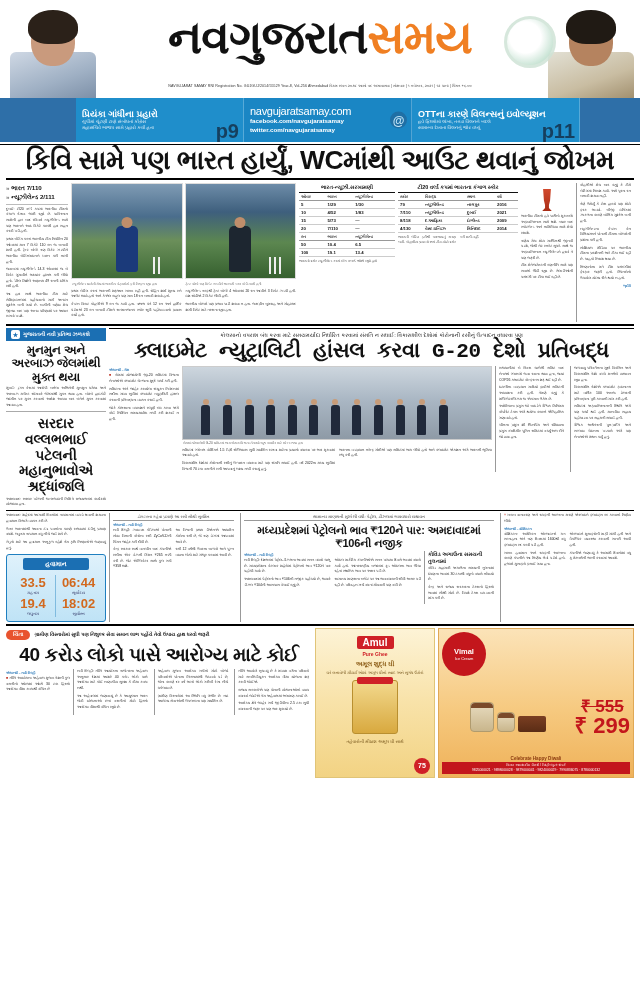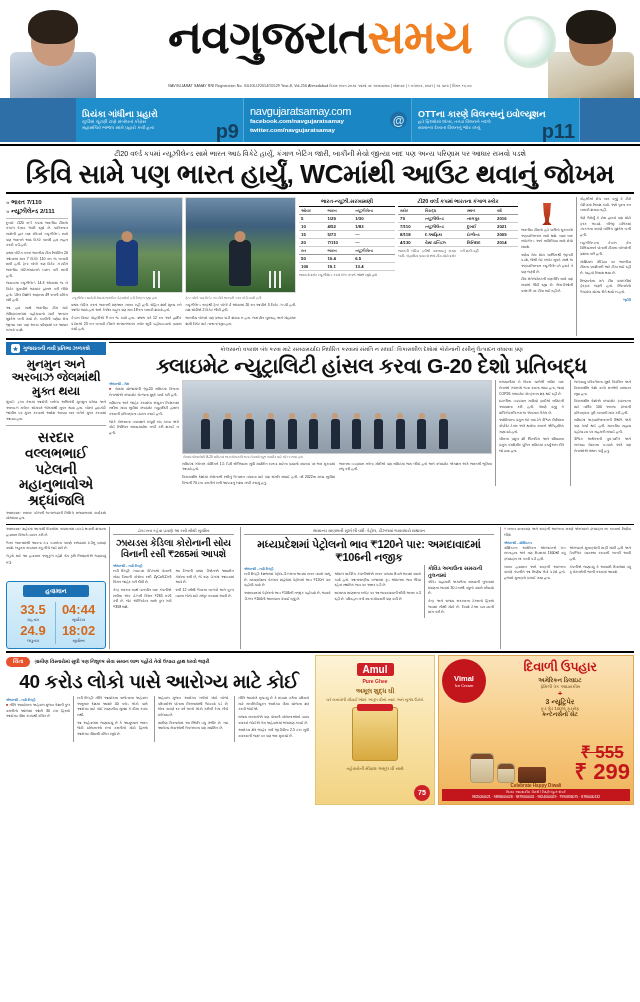--- a/index.html
+++ b/index.html
@@ -168,21 +168,21 @@
   }
   .box-head.sm { font-size:14px; }
 
   
   .g20-kicker {
     font-size:5.6px; text-align:center; padding:3px 6px 1px;
     border-top:1.5px solid #000; color:#111;
   }
   .g20-head {
     text-align:center; font-size:21px; font-weight:700;
-    letter-spacing:-.4px; padding:1px 4px 3px; line-height:1.08;
+    letter-spacing:-.4px; padding:1px 4px 3px; line-height:1.08;font-family:Liberation Mono, monospace;
   }
   .g20-photo {
     height:74px; position:relative; overflow:hidden; border:1px solid #ccc;
     background:linear-gradient(180deg,#cdd6de 0%,#aab7c4 45%,#8e9aa6 100%);
   }
   .g20-person {
     position:absolute; bottom:4px; width:9px; height:30px;
     background:#20293a; border-radius:3px 3px 1px 1px;
   }
   .g20-person:after {
@@ -296,21 +296,20 @@
     <div class="promo-cell">
       <div class="promo-head">OTTના કારણે વિલન્સનું ઇવોલ્યૂશન</div>
       <div class="promo-sub">હવે ફિલ્મોમાં લાંબા, તગડા વિલનને બદલે</div>
       <div class="promo-sub">સામાન્ય દેખાતા વિલનનું જોર વધ્યું</div>
       <div class="pnum">p11</div>
     </div>
     <div class="promo-pad r"></div>
   </div>
 
   <div style="border-top:1.5px solid #000;margin-top:2px;"></div>
-  <div class="kicker-bar">ટી20 વર્લ્ડ કપમાં ન્યૂઝીલેન્ડ સામે ભારત આઠ વિકેટે હાર્યું, કંગાળ બેટિંગ જારી, બાકીની મેચો જીત્યા બાદ પણ અન્ય પરિણામ પર આધાર રાખવો પડશે</div>
   <div class="lead-headline">કિવિ સામે પણ ભારત હાર્યું, WCમાંથી આઉટ થવાનું જોખમ</div>
   <div class="rule-thick"></div>
 
   <div class="sports">
 
     <div class="sp-col-narrow">
       <div class="sp-score">
         <div><span class="ar">»</span> <span>ભારત 7/110</span></div>
         <div><span class="ar">»</span> <span>ન્યૂઝીલેન્ડ 2/111</span></div>
       </div>
@@ -546,46 +545,45 @@
 
   <div style="display:flex;gap:3px;padding:0 6px;">
 
     <div style="width:100px;">
       <div class="body-col">
         <p>અમદાવાદ: શહેરમાં આગામી દિવસોમાં તાપમાનમાં ઘટાડો થવાની શક્યતા હવામાન વિભાગે વ્યક્ત કરી છે.</p>
         <p>ઉત્તર ભારતમાંથી આવતા ઠંડા પવનોના કારણે રાજ્યમાં ઠંડીનું પ્રમાણ વધશે. લઘુત્તમ તાપમાન વધુ નીચે જઈ શકે છે.</p>
         <p>ખેડૂતો માટે આ હવામાન અનુકૂળ રહેશે તેમ કૃષિ નિષ્ણાતોએ જણાવ્યું હતું.</p>
       </div>
 
-      <div class="weather" style="margin-top:16px;">
+      <div class="weather" style="margin-top:3px;">
         <div class="weather-title">હવામાન</div>
         <div class="weather-grid">
           <div class="w-cell">
             <div class="w-val">33.5</div>
             <div class="w-lab">મહત્તમ</div>
           </div>
           <div class="w-cell">
-            <div class="w-val">04:44</div>
+            <div class="w-val">06:44</div>
             <div class="w-lab">સૂર્યોદય</div>
           </div>
           <div class="w-cell">
-            <div class="w-val">24.9</div>
+            <div class="w-val">19.4</div>
             <div class="w-lab">લઘુત્તમ</div>
           </div>
           <div class="w-cell">
             <div class="w-val">18:02</div>
             <div class="w-lab">સૂર્યાસ્ત</div>
           </div>
         </div>
       </div>
     </div>
 
     <div style="width:128px;" class="col-box">
       <div style="font-size:4px;text-align:center;color:#333;padding:1px 0;border-bottom:.5px solid #999;">ડોકટરના કહેવા પ્રમાણે આ રસી સૌથી સુરક્ષિત</div>
-      <div class="box-head">ઝાયડસ કેડિલા કોરોનાની સોય વિનાની રસી ₹265માં આપશે</div>
       <div class="byline">એજન્સી - નવી દિલ્હી</div>
       <div class="body-col" style="columns:2;column-gap:4px;">
         <p>નવી દિલ્હી: ઝાયડસ કેડિલાએ પોતાની સોય વિનાની કોરોના રસી ZyCoV-Dની કિંમત જાહેર કરી દીધી છે.</p>
         <p>કેન્દ્ર સરકાર સાથે વાતચીત બાદ કંપનીએ રસીના એક ડોઝની કિંમત ₹265 નક્કી કરી છે. જેટ એપ્લિકેટર સાથે કુલ ખર્ચ ₹358 થશે.</p>
         <p>આ વિશ્વની પ્રથમ ડીએનએ આધારિત કોરોના રસી છે, જે ત્રણ ડોઝમાં આપવામાં આવે છે.</p>
         <p>રસી 12 વર્ષથી ઉપરના બાળકો અને પુખ્ત વયના લોકો માટે મંજૂર કરવામાં આવી છે.</p>
       </div>
     </div>
 
     <div style="flex:1;" class="col-box">
@@ -672,32 +670,23 @@
       <div style="font-size:4.4px;text-align:center;color:#6b4a10;">તહેવારોની મીઠાશ અમૂલ ઘી સાથે</div>
       <div style="position:absolute;right:4px;bottom:3px;width:16px;height:16px;border-radius:50%;background:#cf2027;color:#fff;font-size:7px;font-weight:700;display:flex;align-items:center;justify-content:center;">75</div>
     </div>
 
     <div class="ad-vimal" style="width:196px;height:150px;padding:3px;display:flex;flex-direction:column;">
       <div style="display:flex;align-items:flex-start;gap:4px;">
         <div class="vimal-badge">
           <span>Vimal</span>
           <span style="font-size:4px;font-weight:400;">Ice Cream</span>
         </div>
-        <div style="flex:1;text-align:center;">
-          <div style="font-size:13px;font-weight:700;color:#c3161c;letter-spacing:-.4px;">દિવાળી ઉપહાર</div>
-          <div style="font-size:6px;font-weight:700;color:#5a3a10;margin-top:2px;">અમેરિકન ડિલાઇટ</div>
-          <div style="font-size:4.4px;color:#5a3a10;">ફેમિલી પેક આઇસક્રીમ</div>
-          <div style="font-size:8px;font-weight:700;color:#c3161c;">+</div>
-          <div style="font-size:7px;font-weight:700;color:#5a3a10;">3 ન્યૂટ્રિપેર</div>
-          <div style="font-size:4.4px;color:#5a3a10;">ફૂડ ગ્રેડ 100% ફૂડસેફ</div>
-          <div style="font-size:6px;font-weight:700;color:#5a3a10;">કન્ટેનર્સનો સેટ</div>
-        </div>
-      </div>
-
-      <div style="display:flex;align-items:flex-end;flex:1;margin-top:2px;">
+      </div>
+
+      <div style="display:flex;align-items:center;flex:1;margin-top:2px;">
         <div style="flex:1;display:flex;align-items:flex-end;gap:3px;justify-content:center;">
           <div class="tub" style="width:24px;height:30px;">
               <div class="tub-lid"></div>
             </div>
           <div class="tub" style="width:18px;height:20px;">
               <div class="tub-lid"></div>
             </div>
           <div style="width:28px;height:16px;background:linear-gradient(180deg,#7b3f22,#5a2c15);border-radius:2px;"></div>
         </div>
         <div style="text-align:center;">

